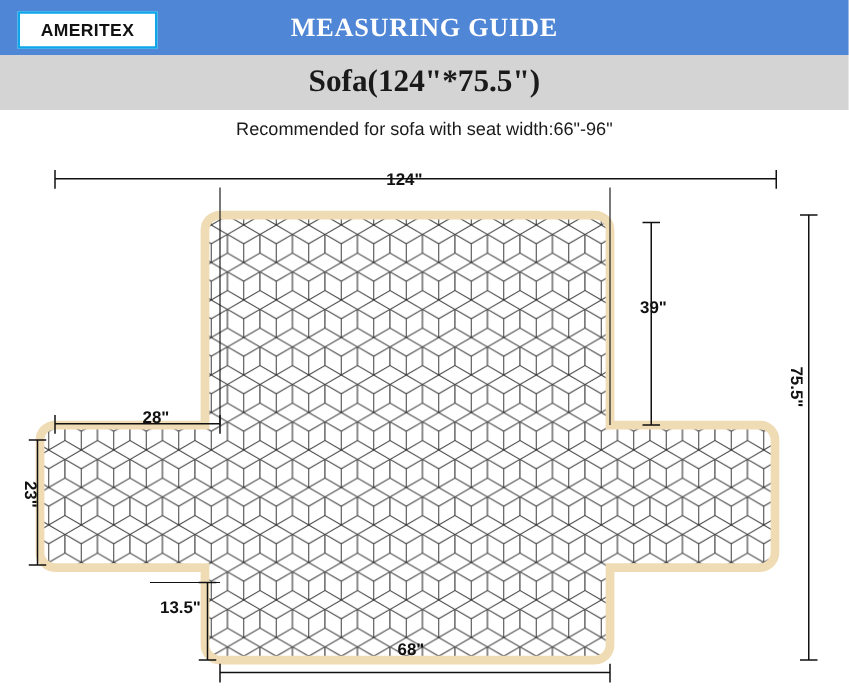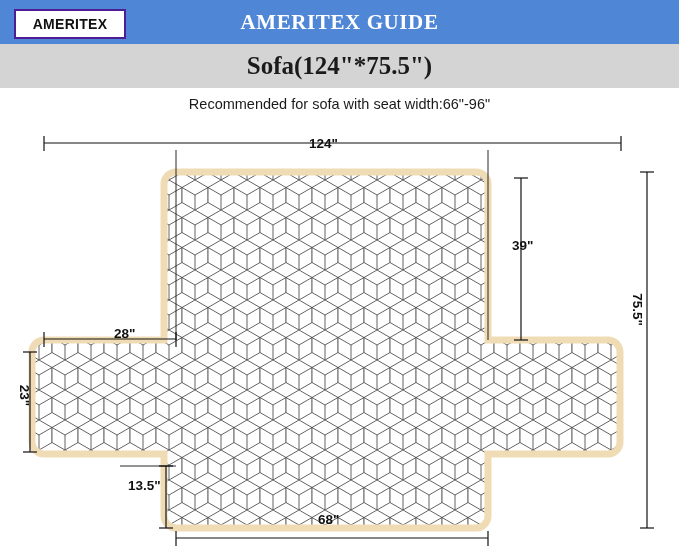--- a/index.html
+++ b/index.html
@@ -27,21 +27,21 @@
     width: 679px;
     height: 44px;
     background: #4f86d6;
   }
   .brand-box {
     position: absolute;
     left: 14px; top: 9px;
     width: 108px;
     height: 26px;
     background: #ffffff;
-    border: 2px solid #4c1d95;
+    border: 2px solid #0ea5e9;
     display: flex;
     align-items: center;
     justify-content: center;
   }
   .brand-text {
     font-size: 14px;
     font-weight: bold;
     letter-spacing: 0.3px;
     color: #111111;
     font-family: "Liberation Sans", sans-serif;
@@ -116,21 +116,21 @@
 </style>
 </head>
 <body>
 
 <div class="page">
 
   <div class="header-bar"></div>
   <div class="brand-box">
     <span class="brand-text">AMERITEX</span>
   </div>
-  <div class="header-title">AMERITEX GUIDE</div>
+  <div class="header-title">MEASURING GUIDE</div>
 
   <div class="subheader-bar"></div>
   <div class="subheader-title">Sofa(124"*75.5")</div>
   <div class="recommend-line">Recommended for sofa with seat width:66"-96"</div>
 
   <svg class="diagram" viewBox="0 0 679 555">
     <defs>
 
       <pattern id="cubePattern" width="26" height="30" patternUnits="userSpaceOnUse">
         <g fill="none" stroke="#3b3b3b" stroke-width="0.8">

